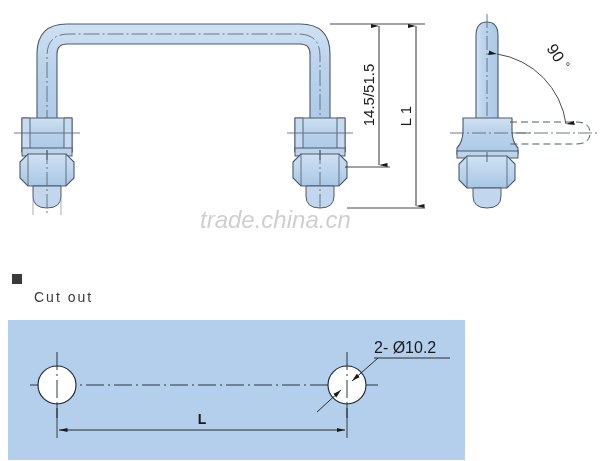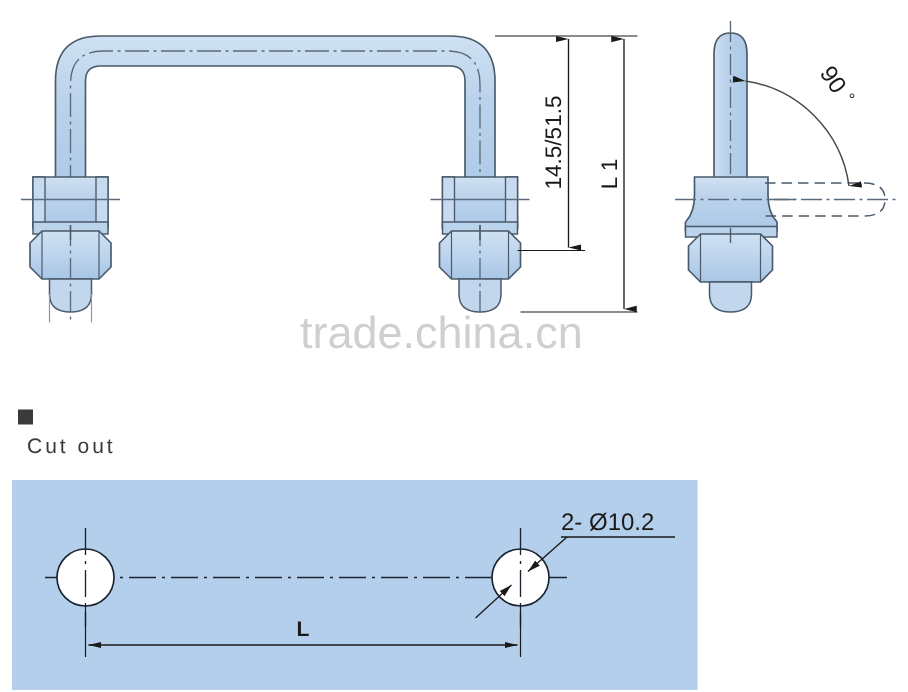--- a/index.html
+++ b/index.html
@@ -6,24 +6,24 @@
   html,body{margin:0;padding:0;background:#ffffff;}
   body{
     width:605px;height:461px;position:relative;overflow:hidden;
     font-family:"Liberation Sans","DejaVu Sans",sans-serif;
   }
   #stage{position:absolute;left:0;top:0;width:605px;height:461px;}
   svg{display:block;}
   .hdr{position:absolute;left:12px;top:272px;line-height:1.05;}
   .hdr .cn{font-size:15px;color:#3a3a3a;letter-spacing:1px;font-family:"DejaVu Sans",sans-serif;}
   .hdr .sq{display:inline-block;width:10px;height:10px;background:#3a3a3a;margin-right:3px;vertical-align:1px;}
-  .hdr .en{font-size:14px;color:#3a3a3a;letter-spacing:2px;margin-left:6px;display:block;margin-top:1px;}
+  .hdr .en{font-size:14px;color:#3a3a3a;letter-spacing:2px;margin-left:22px;display:block;margin-top:1px;}
   .wm{
-    position:absolute;left:200px;top:206px;font-size:30px;color:#cfcfcf;
-    letter-spacing:0px;font-family:"Liberation Sans",sans-serif;white-space:nowrap;
+    position:absolute;left:200px;top:206px;font-size:24px;color:#cfcfcf;
+    letter-spacing:0px;font-family:"Liberation Sans",sans-serif;white-space:nowrap;font-style:italic;
   }
 </style>
 </head>
 <body>
 
 <div id="stage">
 
   <svg width="605" height="461" viewBox="0 0 605 461">
     <defs>
       <linearGradient id="barGrad" x1="0" y1="0" x2="0" y2="1">

